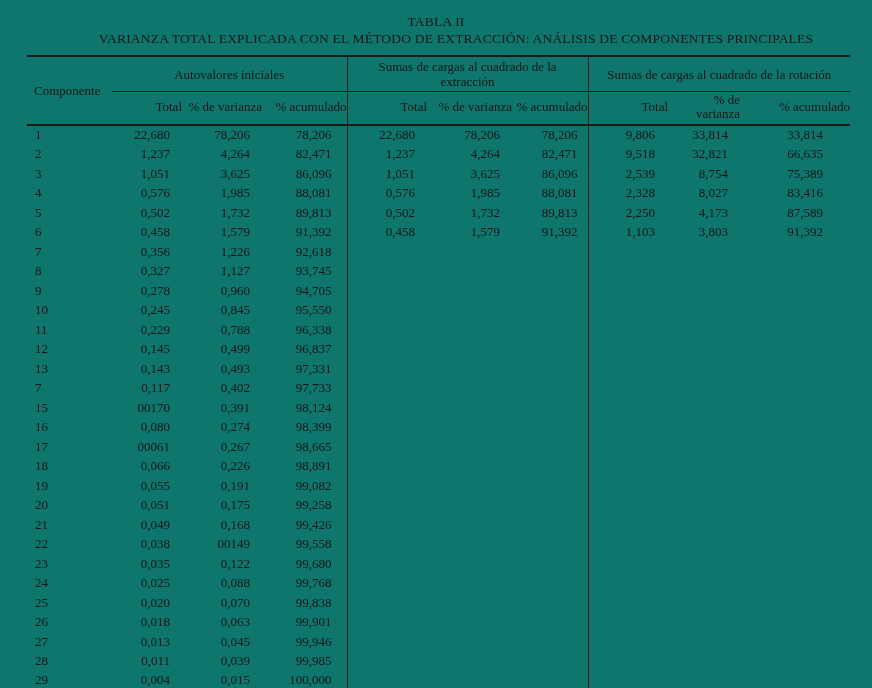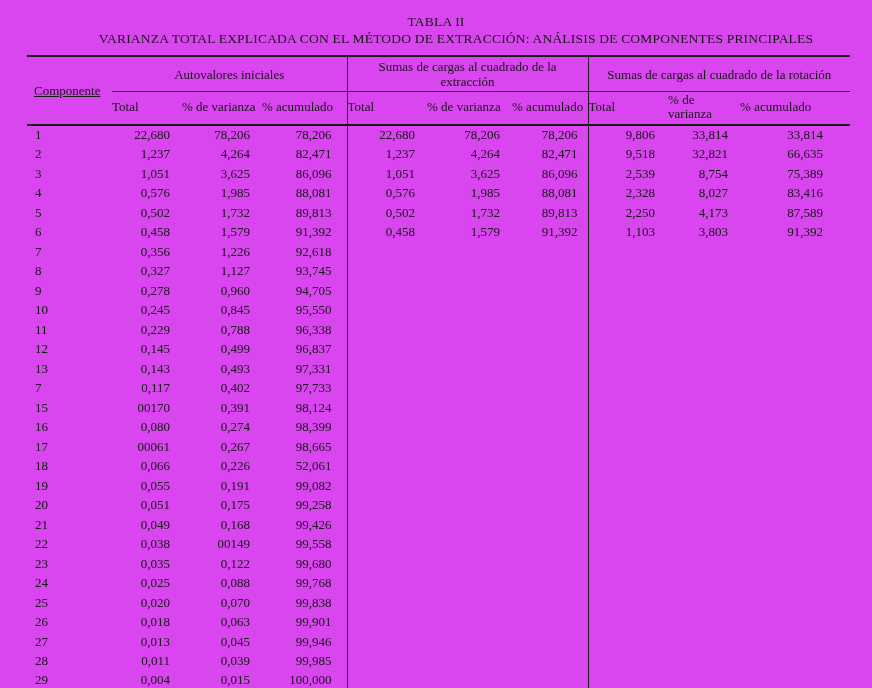--- a/index.html
+++ b/index.html
@@ -1,20 +1,20 @@
 <!DOCTYPE html>
 <html><head>
 <meta charset="utf-8">
 <style>
   html, body { margin: 0; padding: 0; }
   .page {
     position: relative;
     width: 872px;
     height: 688px;
-    background: #d946ef;
+    background: #0f766e;
     color: #161616;
     font-family: "Liberation Serif", serif;
     overflow: hidden;
   }
   .caption { text-align: center; padding-top: 13px; }
   .cap-title { font-size: 13.5px; line-height: 17px; letter-spacing: 0.2px; }
   .cap-subtitle { font-size: 13.5px; line-height: 18px; letter-spacing: 0.2px; white-space: nowrap; margin-left: 40px; }
 
   table.vtable {
     border-collapse: collapse;
@@ -30,32 +30,31 @@
     padding: 0;
     overflow: hidden;
   }
   
   tr.group-row { height: 32px; }
   th.comp-head {
     text-align: left;
     vertical-align: middle;
     padding-left: 7px;
     border-bottom: 2px solid #1a1a1a;
-    text-decoration: underline;
   }
   th.group {
     text-align: center;
     vertical-align: middle;
     line-height: 15px;
     border-bottom: 1.5px solid #1a1a1a;
     padding: 2px 6px;
   }
   tr.sub-row { height: 30px; }
   tr.sub-row th {
-    text-align: left;
+    text-align: right;
     vertical-align: middle;
     line-height: 14px;
     border-bottom: 2px solid #1a1a1a;
     padding: 1px 0 3px 0;
   }
   .vsep { border-left: 1.5px solid #1a1a1a; margin-left: 41px; }
 
   
   tbody tr { height: 19.5px; }
   tbody td { vertical-align: middle; line-height: 14px; }
@@ -315,21 +314,21 @@
           <td class="num"></td>
           <td class="num"></td>
           <td class="num"></td>
           <td class="num"></td>
           <td class="num"></td>
         </tr>
         <tr>
           <td class="comp">18</td>
           <td class="num">0,066</td>
           <td class="num">0,226</td>
-          <td class="num">52,061</td>
+          <td class="num">98,891</td>
           <td class="num"></td>
           <td class="num"></td>
           <td class="num"></td>
           <td class="num"></td>
           <td class="num"></td>
           <td class="num"></td>
         </tr>
         <tr>
           <td class="comp">19</td>
           <td class="num">0,055</td>

